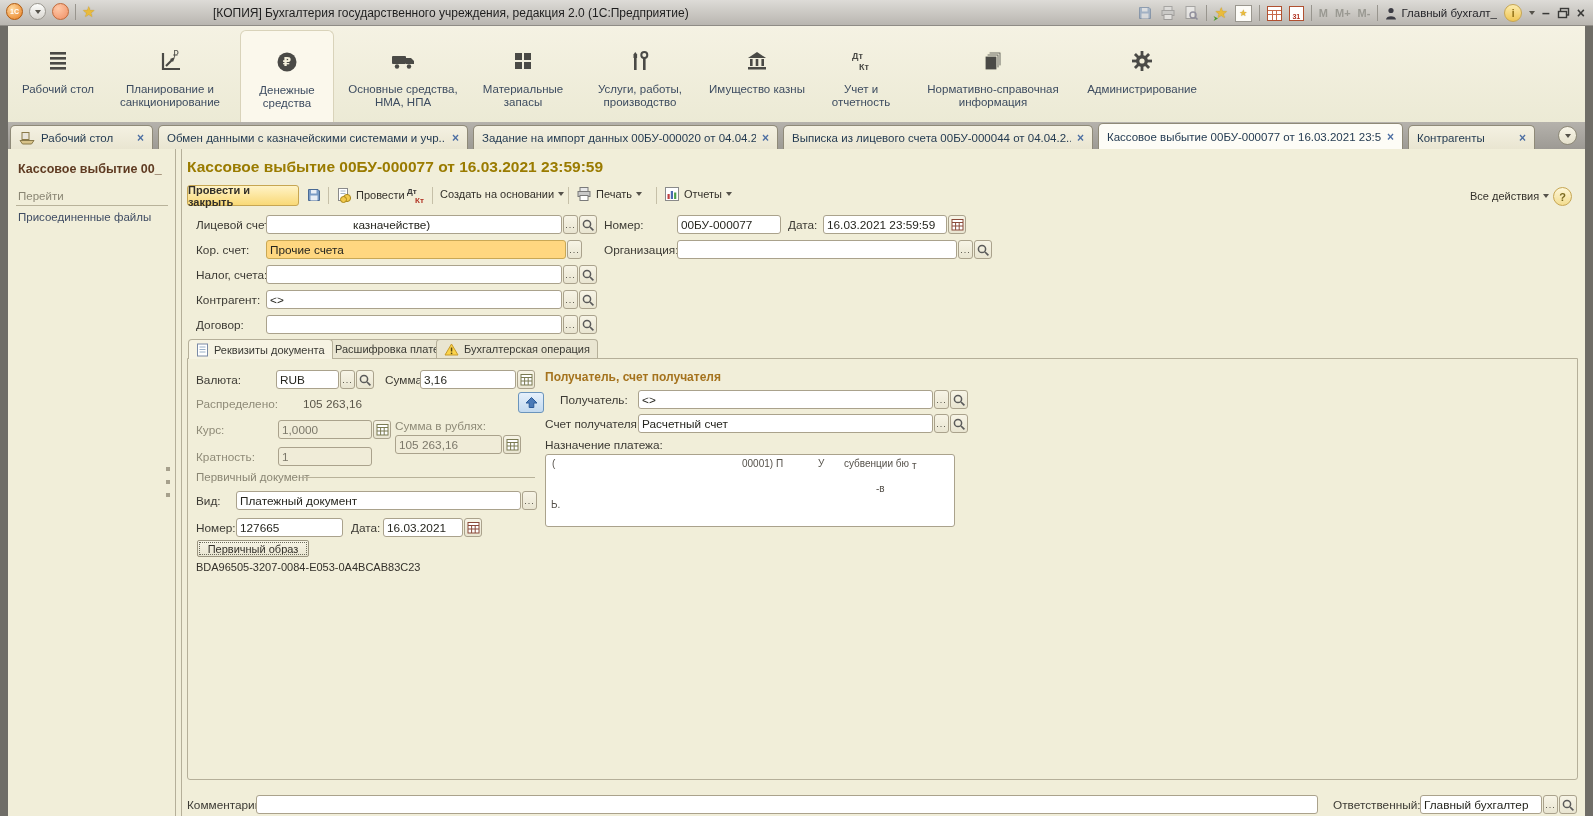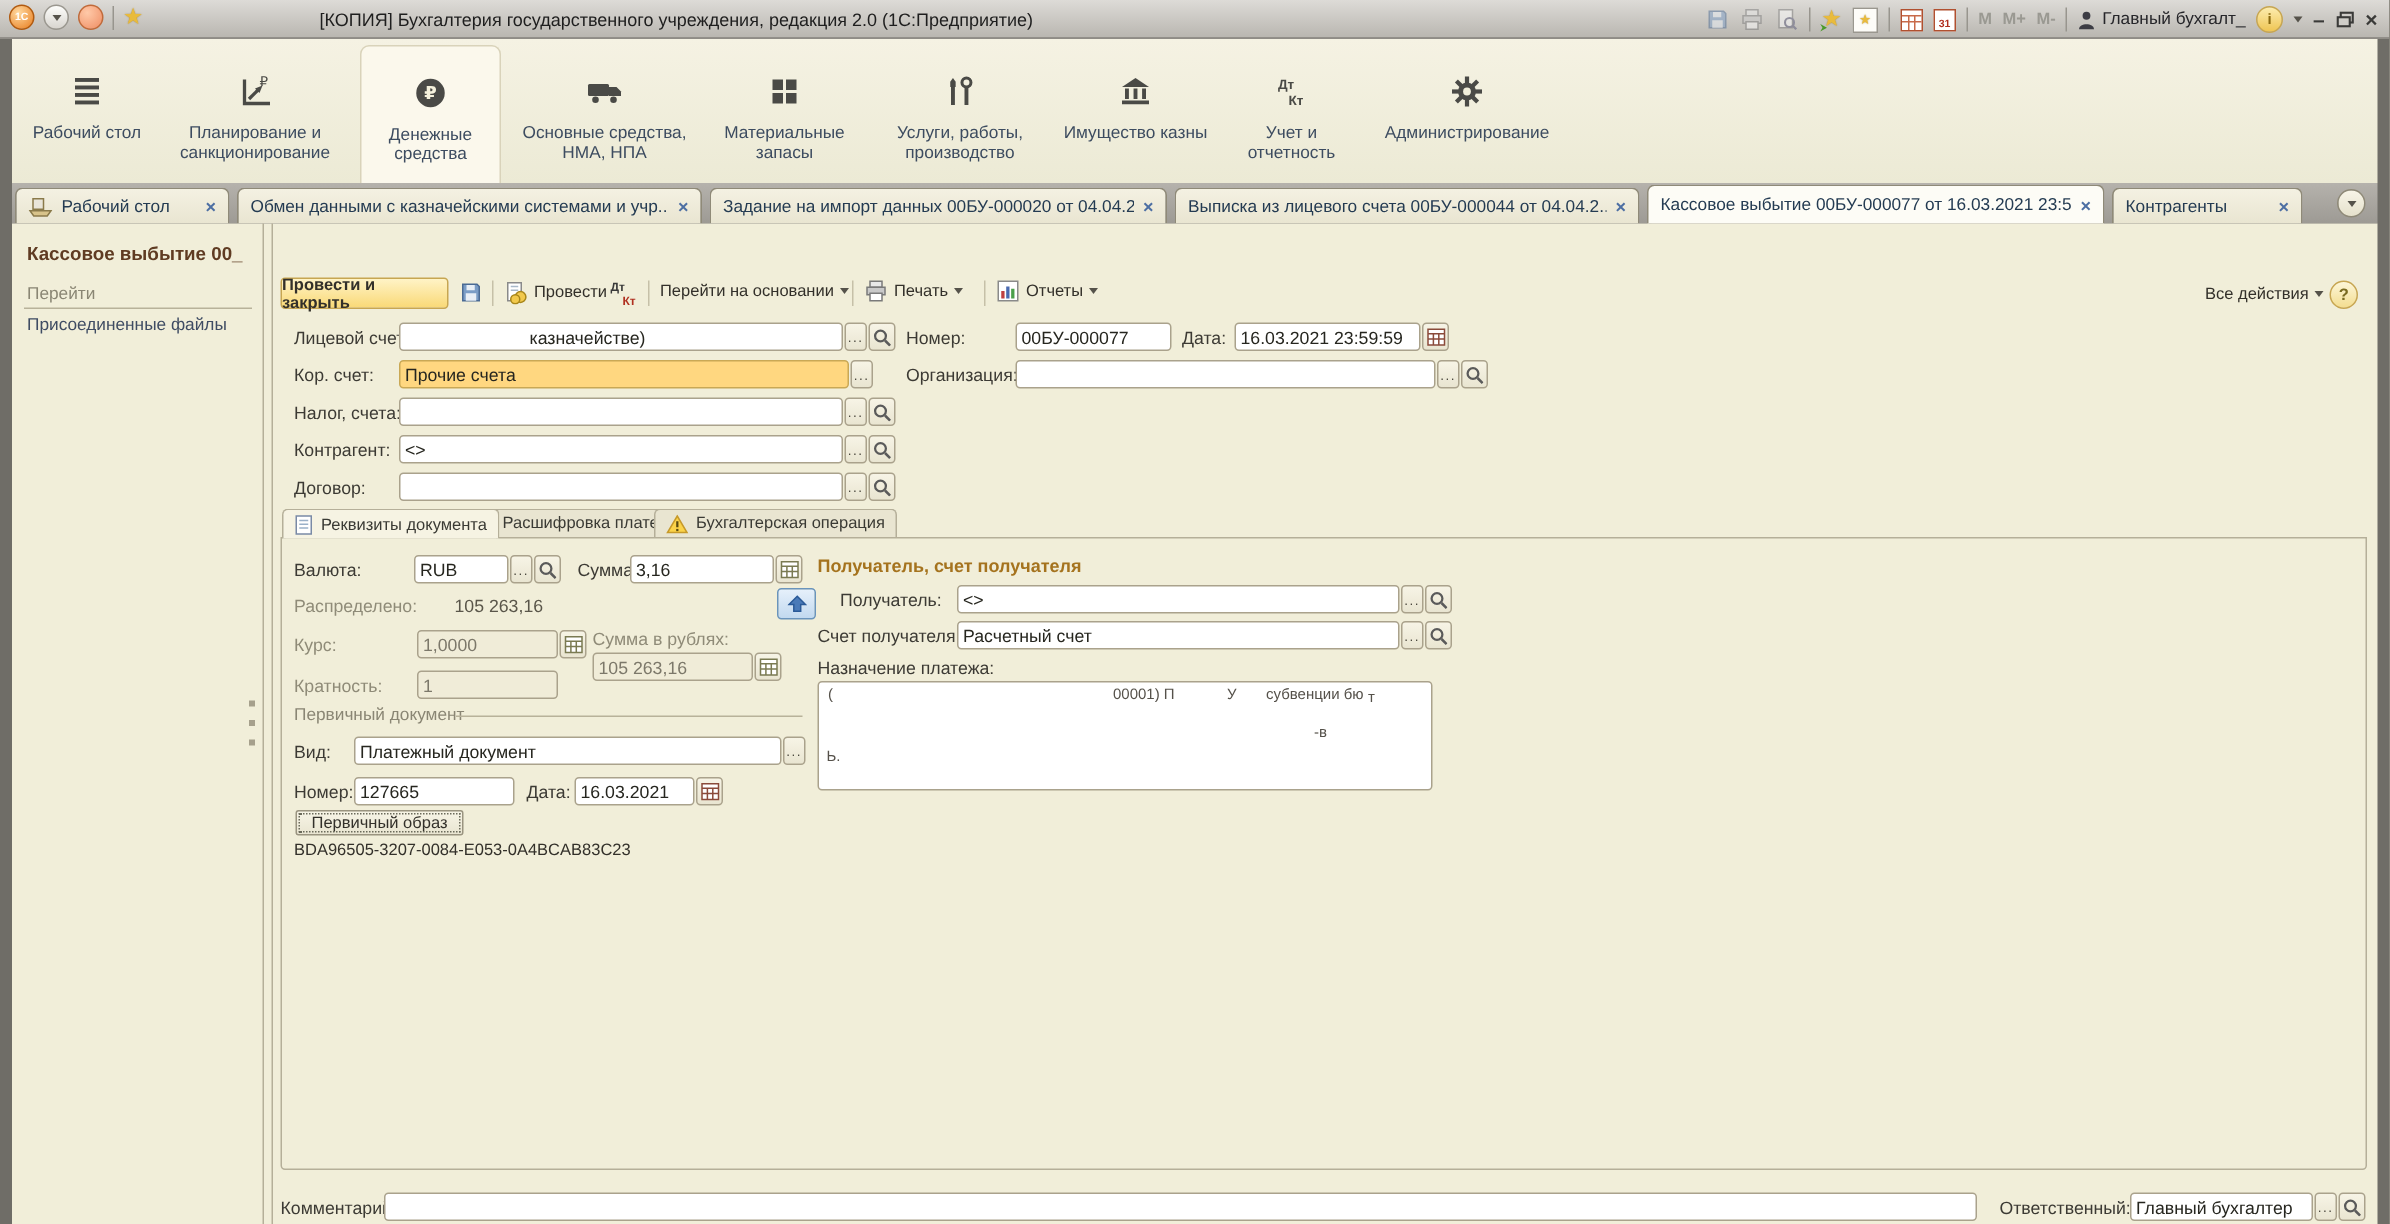--- a/index.html
+++ b/index.html
@@ -251,20 +251,32 @@
     </div>
     <div class="rib-item" style="width:94px;">
       <span class="ric">
           <svg width="24" height="24">
             <text x="3" y="10" font-size="9" font-weight="bold" fill="#4a4a46">Дт</text>
             <text x="10" y="21" font-size="9" font-weight="bold" fill="#4a4a46">Кт</text>
           </svg>
         </span>
       <span>Учет и отчетность</span>
     </div>
+    <div class="rib-item" style="width:158px;">
+      <span class="ric">
+          <svg width="24" height="24">
+            <g fill="#4a4a46" stroke="#f1eeda" stroke-width="1.2">
+              <rect x="8" y="3" width="12" height="14"></rect>
+              <rect x="6" y="5" width="12" height="14"></rect>
+              <rect x="4" y="7" width="12" height="14"></rect>
+            </g>
+          </svg>
+        </span>
+      <span>Нормативно-справочная информация</span>
+    </div>
     <div class="rib-item" style="width:128px;">
       <span class="ric">
           <svg width="24" height="24">
             <g fill="#4a4a46">
               <rect x="10.6" y="2" width="2.8" height="20"></rect>
               <rect x="2" y="10.6" width="20" height="2.8"></rect>
               <rect x="10.6" y="2" width="2.8" height="20" transform="rotate(45 12 12)"></rect>
               <rect x="10.6" y="2" width="2.8" height="20" transform="rotate(-45 12 12)"></rect>
               <circle cx="12" cy="12" r="6"></circle>
               <circle cx="12" cy="12" r="2.6" fill="#f1eeda"></circle>
@@ -317,20 +329,21 @@
     <div class="side-nav">Перейти</div>
     <div class="side-underline"></div>
     <div class="side-link">Присоединенные файлы</div>
 
     <div class="vline" style="left:167px;"></div>
     <div class="vline" style="left:173px;"></div>
     <div class="dot" style="left:158px;top:318px;"></div>
     <div class="dot" style="left:158px;top:331px;"></div>
     <div class="dot" style="left:158px;top:344px;"></div>
 
+    <div class="doc-title">Кассовое выбытие 00БУ-000077 от 16.03.2021 23:59:59</div>
 
     <div class="btn-primary" style="left:179px;top:36px;width:112px;height:21px;">Провести и закрыть</div>
     <div class="tool" style="left:298px;top:38px;">
         <svg width="16" height="16">
           <path d="M2.5 2.5h9.5l1.5 1.5v9.5H2.5z" fill="#7a9cc6" stroke="#4a6a94"></path>
           <rect x="5" y="3" width="5.5" height="3.5" fill="#e8eef6"></rect>
           <rect x="4.5" y="8.5" width="7" height="5" fill="#e8eef6"></rect>
         </svg>
       </div>
     <div class="tsep" style="left:320px;top:38px;"></div>
@@ -345,21 +358,21 @@
       <span>Провести</span>
     </div>
     <div class="tool" style="left:398px;top:37px;">
         <svg width="20" height="18">
           <text x="1" y="8" font-size="8" font-weight="bold" fill="#3a3a3a">Дт</text>
           <text x="9" y="17" font-size="8" font-weight="bold" fill="#b03020">Кт</text>
         </svg>
       </div>
     <div class="tsep" style="left:424px;top:38px;"></div>
     <div class="tool" style="left:432px;top:39px;">
-      <span>Перейти на основании</span>
+      <span>Создать на основании</span>
       <span class="caret small"></span>
     </div>
     <div class="tsep" style="left:560px;top:38px;"></div>
     <div class="tool" style="left:568px;top:37px;">
       <svg width="16" height="16">
           <rect x="4" y="1.5" width="8" height="4" fill="#e8e8e8" stroke="#7a7a7a"></rect>
           <rect x="2" y="5.5" width="12" height="5" fill="#c9c9c9" stroke="#7a7a7a"></rect>
           <rect x="4" y="9.5" width="8" height="5" fill="#fff" stroke="#7a7a7a"></rect>
         </svg>
       <span>Печать</span>

